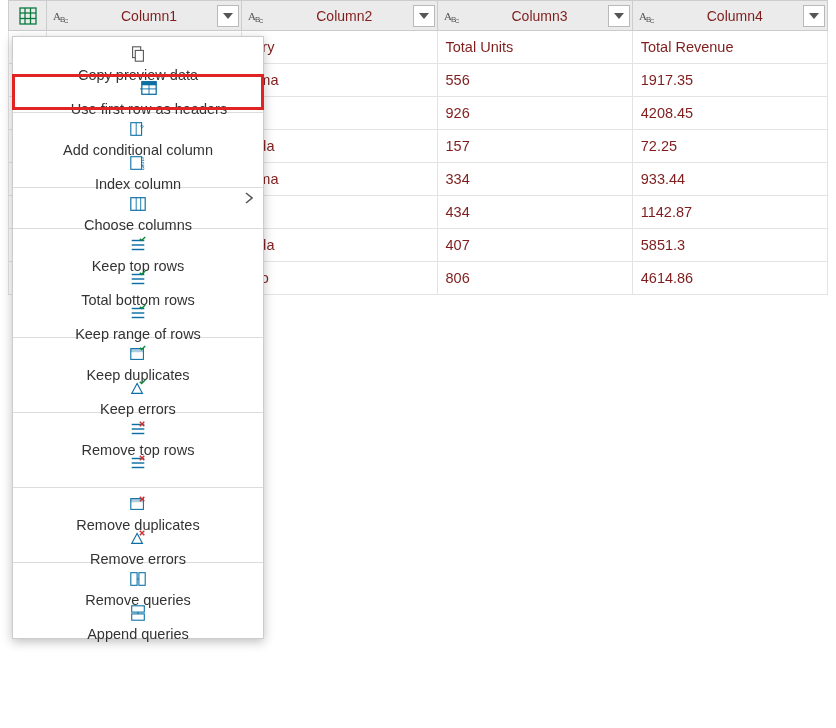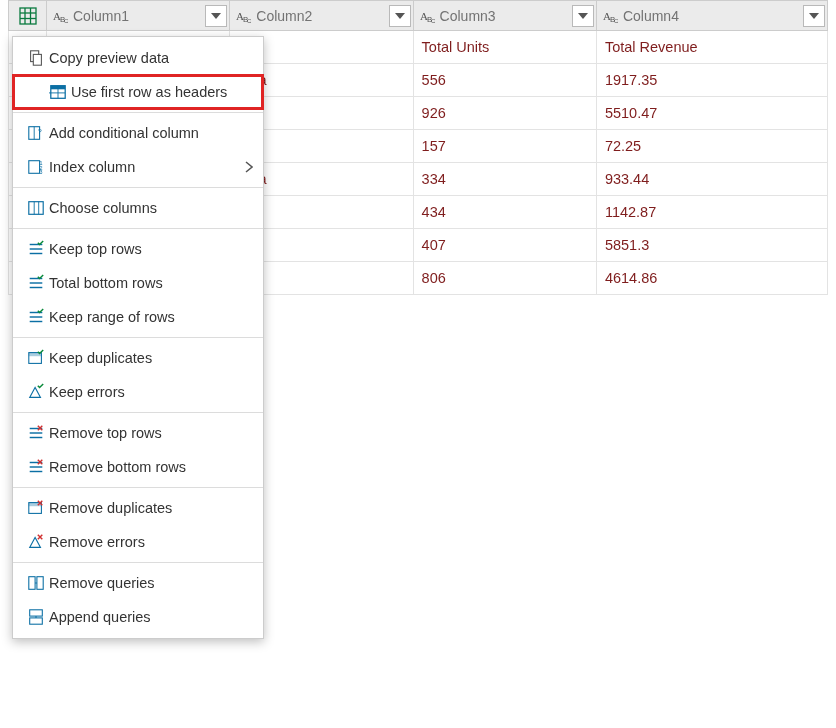--- a/index.html
+++ b/index.html
@@ -31,21 +31,21 @@
   }
   .table th.corner { width: 38px; }
   .table th .hcell {
     display: flex;
     align-items: center;
     height: 28px;
     padding: 0 4px;
     font-size: 14px;
   }
   .table th .hcell .type-icon { width: 22px; flex: 0 0 22px; display:flex;align-items:center;justify-content:center; }
-  .table th .hcell .label { flex: 1; color:#737373; }
+  .table th .hcell .label { flex: 1; color:#7f1d1d;margin-left:48px; }
   .table th .dd {
     position: absolute; right: 2px; top: 50%; transform: translateY(-50%);
     width: 22px; height: 22px;
     border: 1px solid #b9b9b9; background:#fff;
     display:flex;align-items:center;justify-content:center;
   }
   .table td {
     border: 1px solid #e3e3e3;
     height: 33px;
     padding: 0 8px;
@@ -68,20 +68,21 @@
   }
   .menu .item {
     display:flex;
     align-items:center;
     height: 34px;
     padding: 0 10px;
     cursor: default;
     font-size: 14.5px;
     color: #333;
     position: relative;
+    flex-direction: column;
   }
   .menu .item .micon {
     width: 26px; flex: 0 0 26px;
     display:flex;align-items:center;justify-content:center;
   }
   .menu .item .mlabel { flex:1; }
   .menu .item .sub-arrow {
     margin-left:auto;
     color:#444;
     font-size: 14px;
@@ -201,21 +202,21 @@
         <td></td>
         <td>ama</td>
         <td>556</td>
         <td>1917.35</td>
       </tr>
       <tr>
         <td class="rownum"></td>
         <td></td>
         <td>A</td>
         <td>926</td>
-        <td>5510.47</td>
+        <td>4208.45</td>
       </tr>
       <tr>
         <td class="rownum"></td>
         <td></td>
         <td>ada</td>
         <td>157</td>
         <td>72.25</td>
       </tr>
       <tr>
         <td class="rownum"></td>
@@ -375,21 +376,20 @@
     </div>
     <div class="item">
       <span class="micon">
         <svg width="18" height="18" viewBox="0 0 20 20">
           <line x1="3" y1="5" x2="17" y2="5" stroke="#0b6fa4" stroke-width="1.6"></line>
           <line x1="3" y1="10" x2="17" y2="10" stroke="#0b6fa4" stroke-width="1.6"></line>
           <line x1="3" y1="15" x2="17" y2="15" stroke="#0b6fa4" stroke-width="1.6"></line>
           <path d="M12 2 l5 5 M17 2 l-5 5" stroke="#d03030" stroke-width="1.6"></path>
         </svg>
       </span>
-      <span class="mlabel">Remove bottom rows</span>
     </div>
     <div class="sep"></div>
     <div class="item">
       <span class="micon">
         <svg width="18" height="18" viewBox="0 0 20 20">
           <rect x="2" y="4" width="14" height="12" fill="none" stroke="#0b6fa4" stroke-width="1.2"></rect>
           <rect x="2" y="4" width="14" height="4" fill="#0b6fa4" opacity=".35"></rect>
           <path d="M12 2 l5 5 M17 2 l-5 5" stroke="#d03030" stroke-width="1.6"></path>
         </svg>
       </span>

